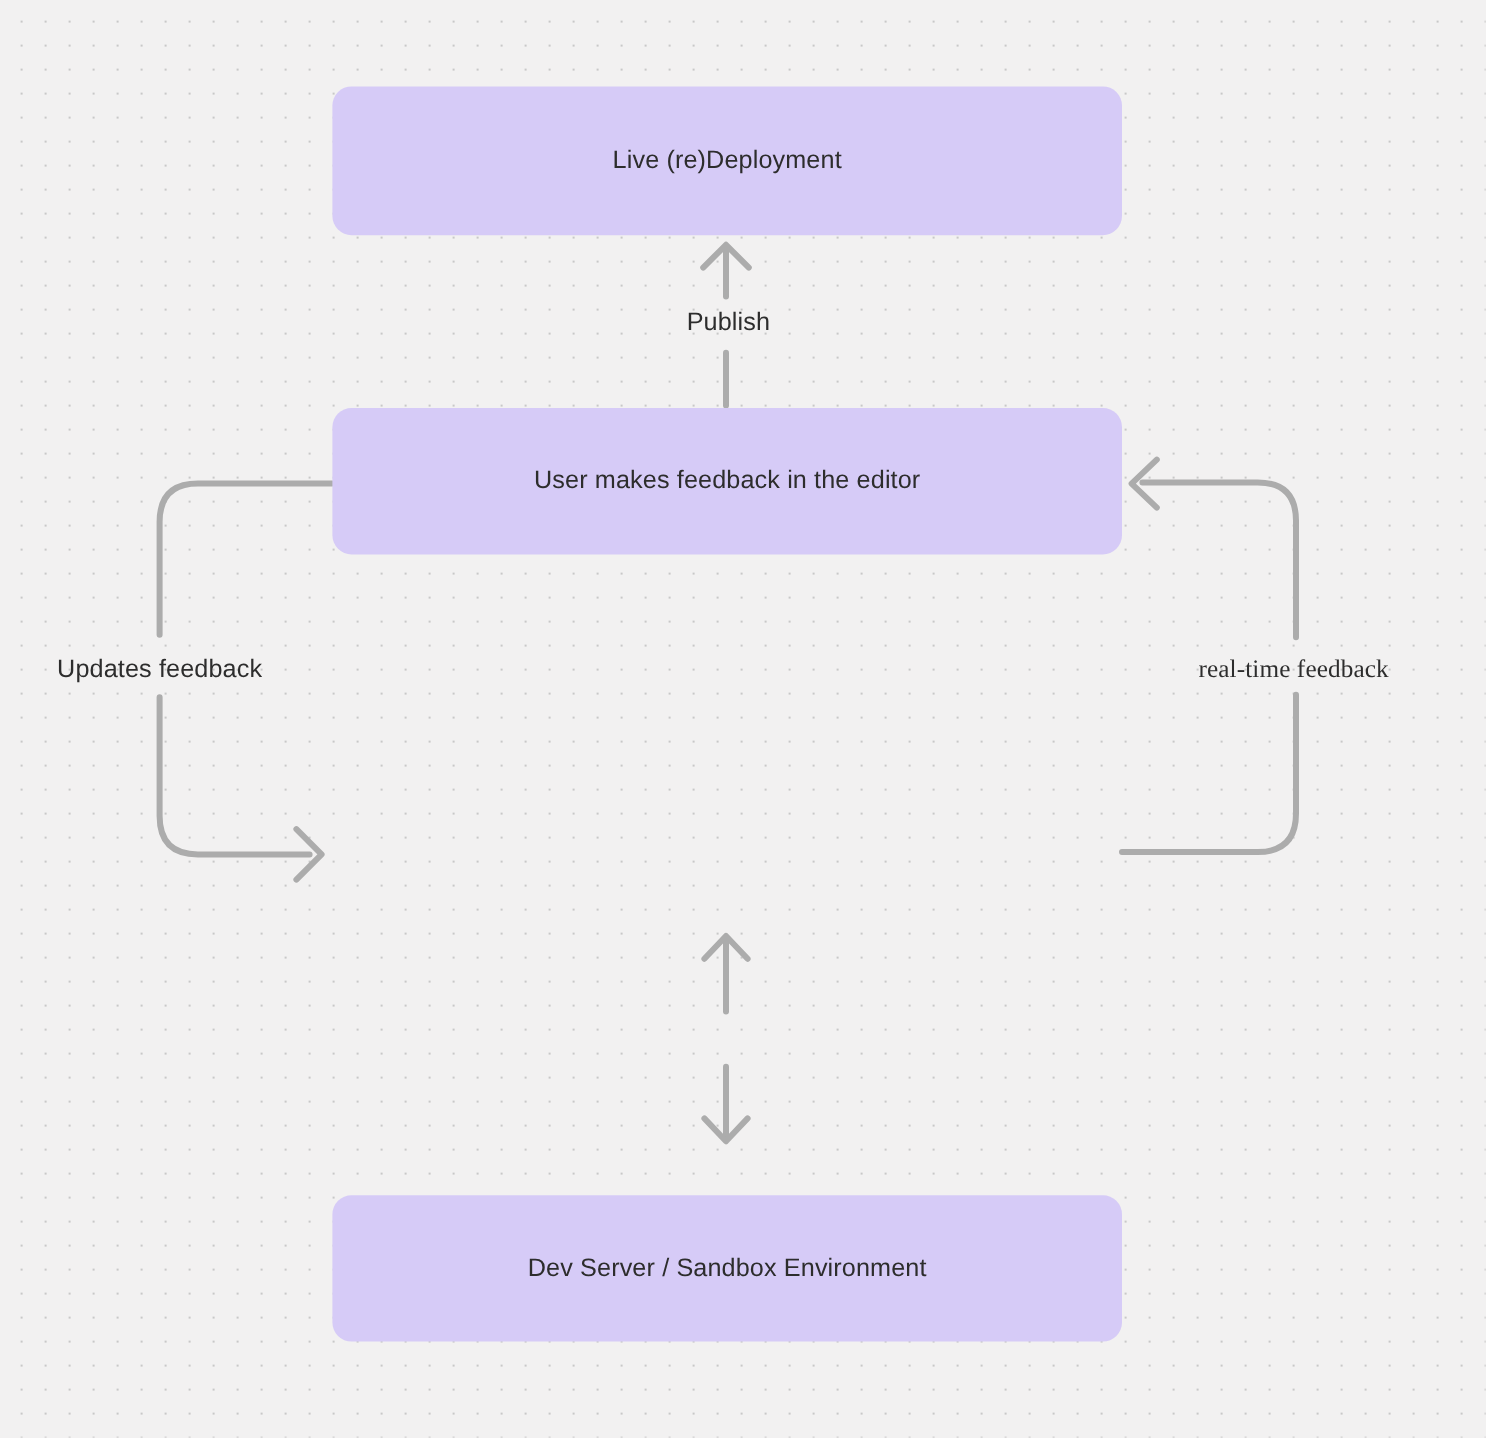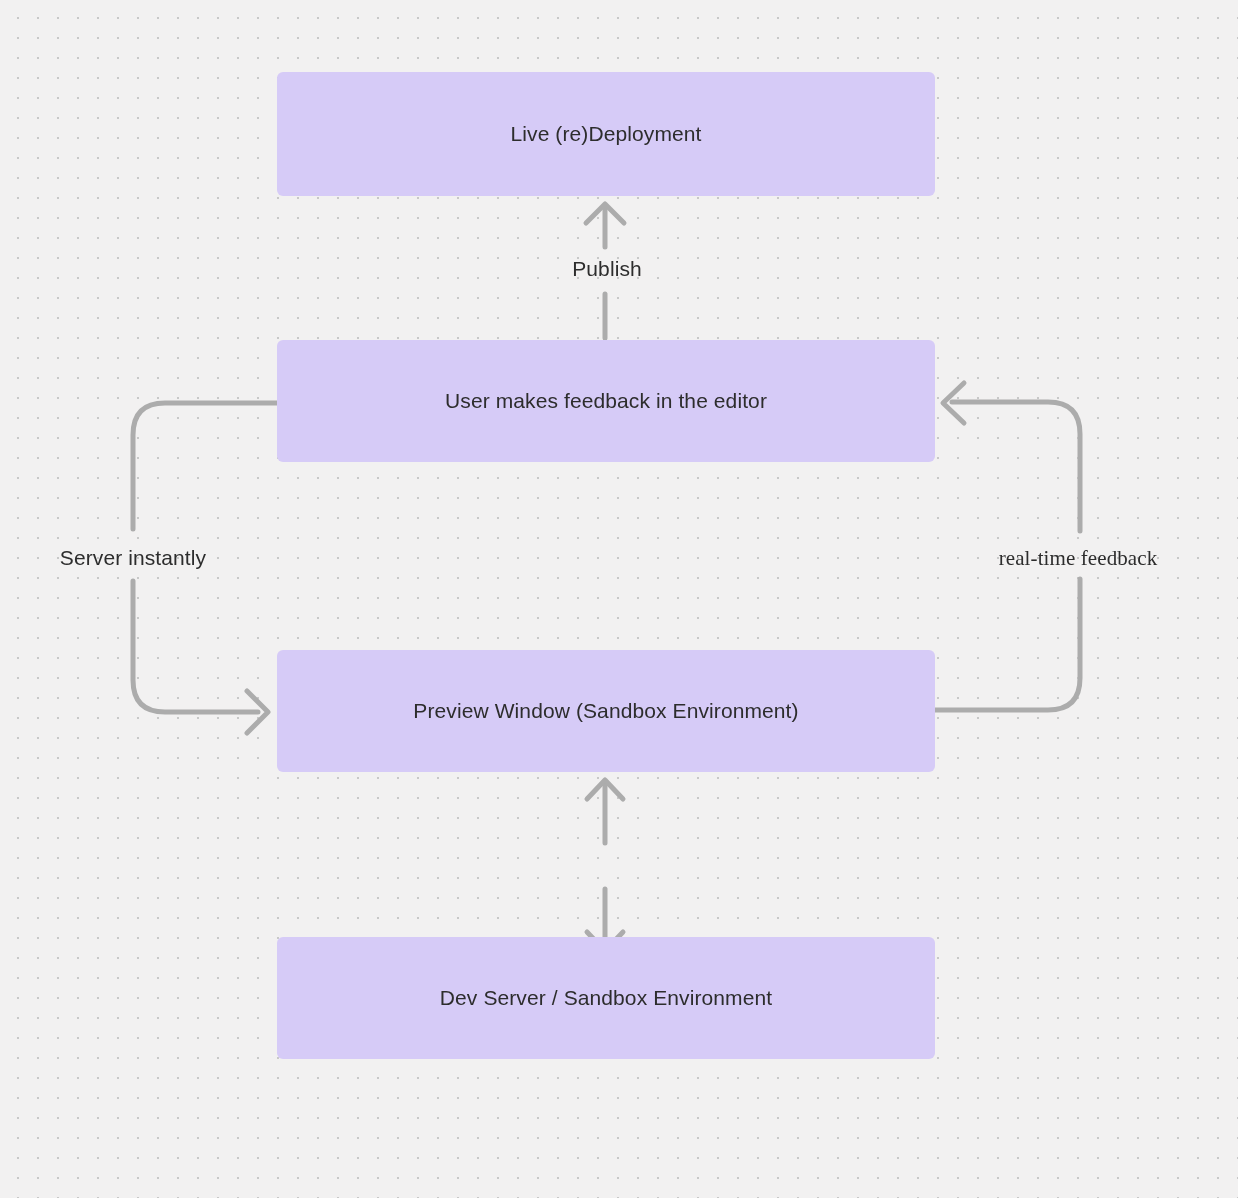--- a/index.html
+++ b/index.html
@@ -22,35 +22,35 @@
     background-color:var(--background);
     background-image:radial-gradient(var(--dot-color) 1.15px, transparent 1.3px);
     background-size:20px 20px;
     background-position:8px 8px;
   }
   .node{
     position:absolute;
     left:277px;
     width:658px;
     background:var(--node-fill);
-    border-radius:6px;
+    border-radius:16px;
     display:flex;
     align-items:center;
     justify-content:center;
   }
   .node-label{
     font-size:21px;
     color:var(--text-color);
     text-align:center;
     letter-spacing:0.1px;
   }
   #node-live{top:72px;height:124px;}
   #node-user{top:340px;height:122px;}
   #node-preview{top:650px;height:122px;}
-  #node-dev{top:937px;height:122px;}
+  #node-dev{top:996px;height:122px;}
 
   .edges-layer{
     position:absolute;
     left:0;top:0;
     width:1238px;height:1198px;
     pointer-events:none;
   }
   .edges-layer path{
     fill:none;
     stroke:var(--arrow-color);
@@ -106,28 +106,25 @@
   </svg>
 
   <div class="node" id="node-live">
     <span class="node-label">Live (re)Deployment</span>
   </div>
 
   <div class="node" id="node-user">
     <span class="node-label">User makes feedback in the editor</span>
   </div>
 
-  <div class="node" id="node-preview">
-    <span class="node-label">Preview Window (Sandbox Environment)</span>
-  </div>
 
   <div class="node" id="node-dev">
     <span class="node-label">Dev Server / Sandbox Environment</span>
   </div>
 
   <div class="edge-label" id="label-publish">Publish</div>
 
-  <div class="edge-label" id="label-updates">Server instantly</div>
+  <div class="edge-label" id="label-updates">Updates feedback</div>
 
   <div class="edge-label" id="label-feedback">real-time feedback</div>
 
 
 </div>
 
 </body></html>

